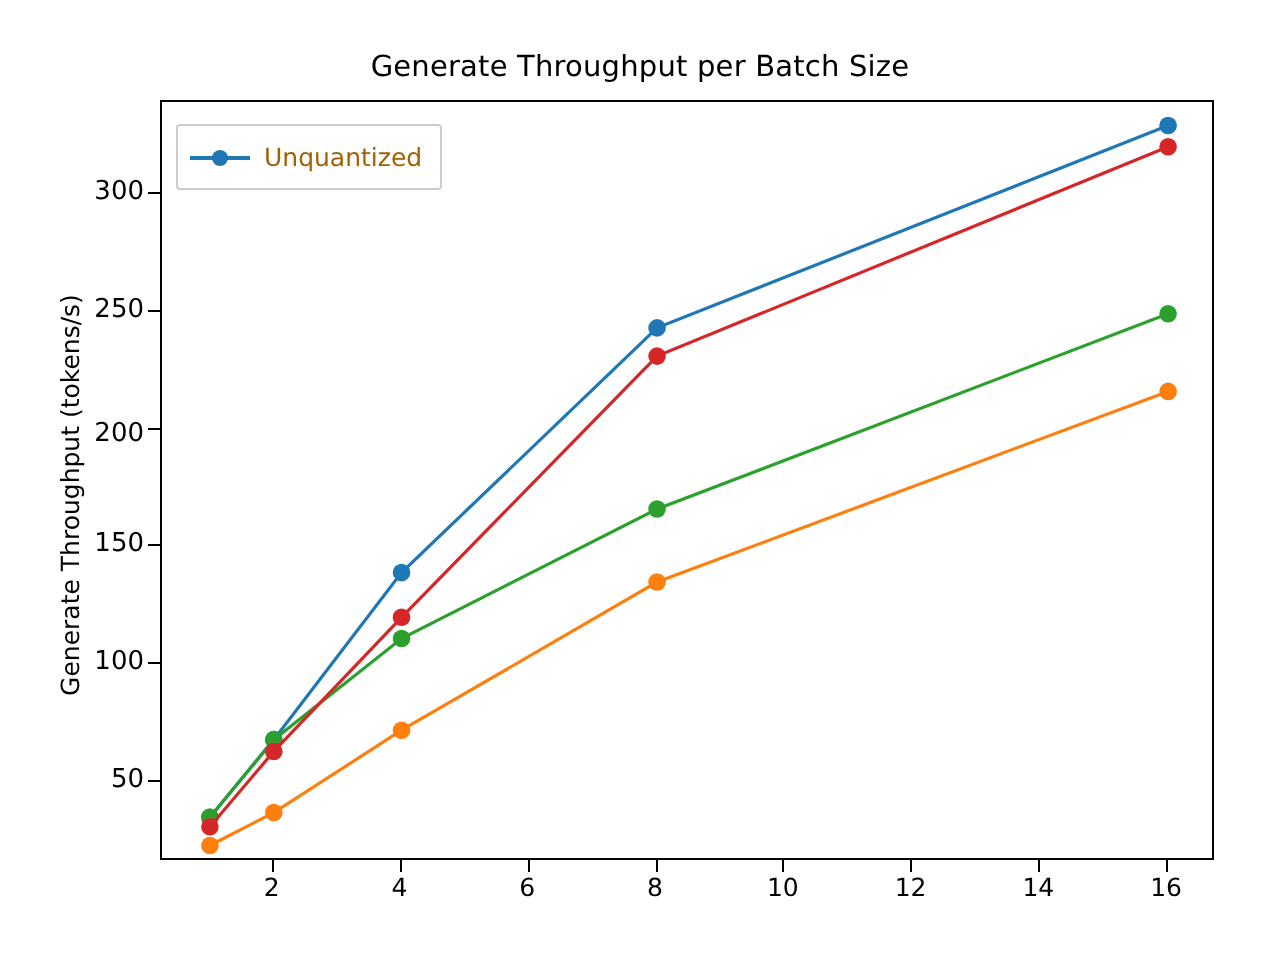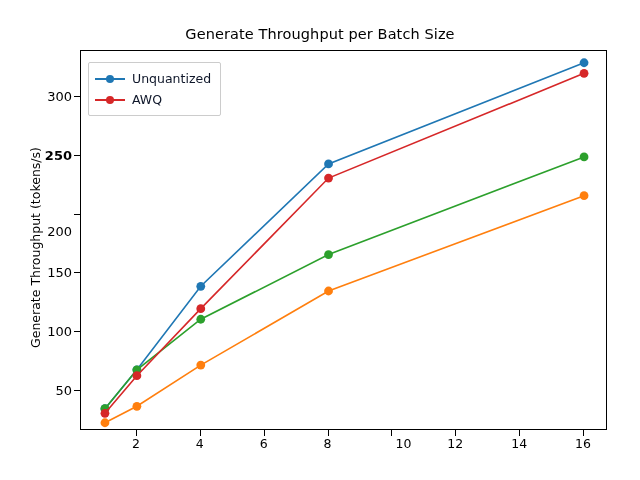--- a/index.html
+++ b/index.html
@@ -146,47 +146,47 @@
   .legend-swatch .lg-dot {
     position: absolute;
     left: 11px;
     top: 2px;
     width: 8px;
     height: 8px;
     border-radius: 50%;
   }
   .legend-text {
     font-size: 12.5px;
-    color: #0f172a;
+    color: #a16207;
     white-space: nowrap;
   }
 </style>
 </head>
 <body>
 
 <div id="figure">
 
   <div id="chart-title">Generate Throughput per Batch Size</div>
 
   <div id="ylabel-axis">Generate Throughput (tokens/s)</div>
 
   <div id="ylabels-holder">
       <div class="tick-label-y" style="top: 390px;">50</div>
       <div class="tick-label-y" style="top: 331.176px;">100</div>
       <div class="tick-label-y" style="top: 272.353px;">150</div>
-      <div class="tick-label-y" style="top: 231px;">200</div>
-      <div class="tick-label-y" style="top: 154.706px; font-weight: bold;">250</div>
+      <div class="tick-label-y" style="top: 217px;">200</div>
+      <div class="tick-label-y" style="top: 154.706px;">250</div>
       <div class="tick-label-y" style="top: 95.8824px;">300</div>
     </div>
   <div id="xlabels-holder">
       <div class="tick-label-x" style="left: 55.8939px;">2</div>
       <div class="tick-label-x" style="left: 119.773px;">4</div>
       <div class="tick-label-x" style="left: 183.652px;">6</div>
       <div class="tick-label-x" style="left: 247.53px;">8</div>
-      <div class="tick-label-x" style="left: 311.409px; text-align: right;">10</div>
+      <div class="tick-label-x" style="left: 311.409px;">10</div>
       <div class="tick-label-x" style="left: 375.288px;">12</div>
       <div class="tick-label-x" style="left: 439.167px;">14</div>
       <div class="tick-label-x" style="left: 503.045px;">16</div>
     </div>
 
   <div id="plot-area">
     <svg id="plot-svg" viewBox="0 0 527 380" preserveAspectRatio="none">
         <g>
           <polyline points="23.95,357.65 55.89,318.82 119.77,235.29 247.53,112.94 503.05,11.76" fill="none" stroke="#1f77b4" stroke-width="1.6"></polyline>
           <circle cx="23.95" cy="357.65" r="4.4" fill="#1f77b4"></circle>
@@ -222,27 +222,20 @@
       </svg>
   </div>
 
   <div id="legend">
       <div class="legend-row">
         <span class="legend-swatch">
           <span class="lg-line" style="background: rgb(31, 119, 180);"></span>
           <span class="lg-dot" style="background: rgb(31, 119, 180);"></span>
         </span>
         <span class="legend-text">Unquantized</span>
-      </div>
-      <div class="legend-row">
-        <span class="legend-swatch">
-          <span class="lg-line" style="background: rgb(214, 39, 40);"></span>
-          <span class="lg-dot" style="background: rgb(214, 39, 40);"></span>
-        </span>
-        <span class="legend-text">AWQ</span>
       </div>
     </div>
 
 <div class="tick-mark-y" style="top: 390px;"></div>
     <div class="tick-mark-y" style="top: 331.176px;"></div>
     <div class="tick-mark-y" style="top: 272.353px;"></div>
     <div class="tick-mark-y" style="top: 213.529px;"></div>
     <div class="tick-mark-y" style="top: 154.706px;"></div>
     <div class="tick-mark-y" style="top: 95.8824px;"></div>
     <div class="tick-mark-x" style="left: 135.894px;"></div>

